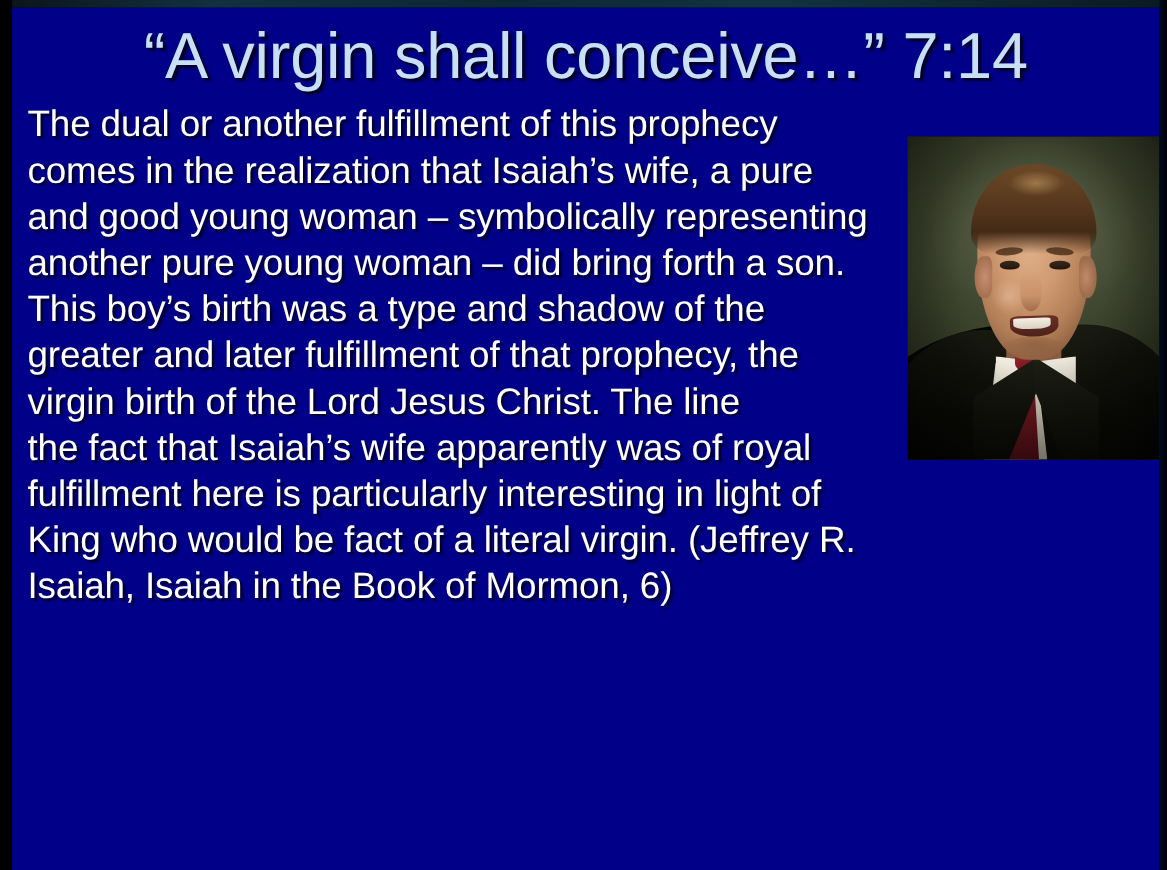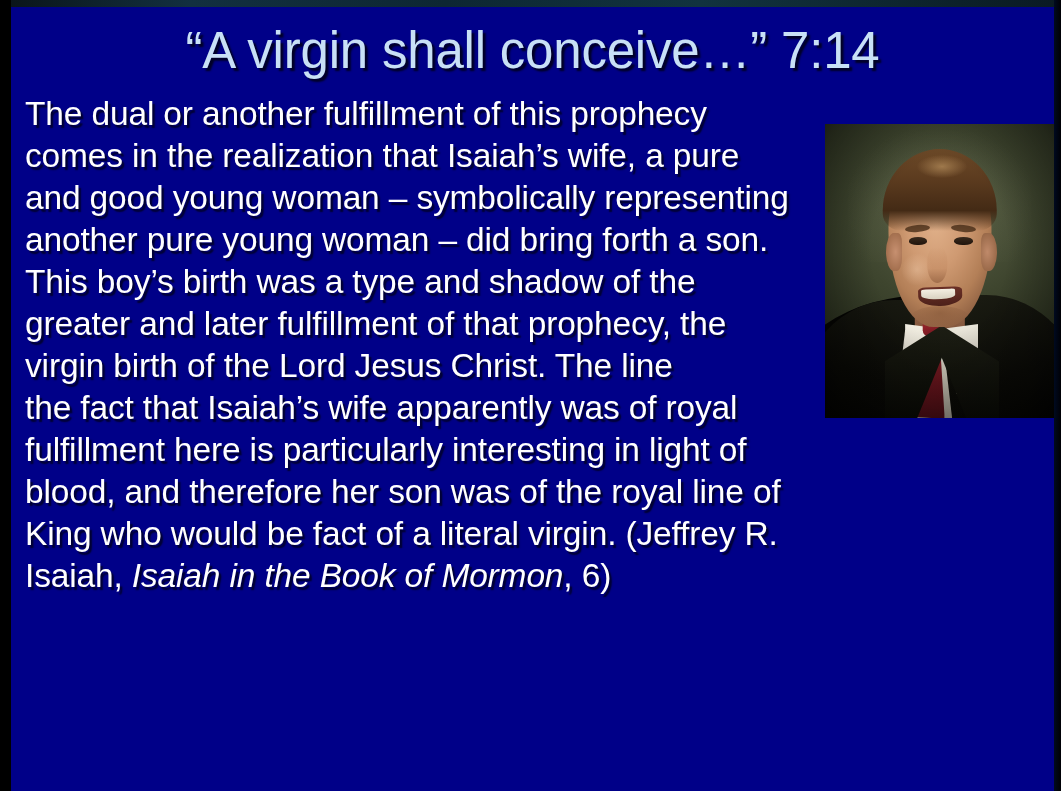--- a/index.html
+++ b/index.html
@@ -45,21 +45,21 @@
     height: 784px;
     background: #000088;
   }
   #slide-title {
     position: absolute;
     left: 0;
     top: 16px;
     width: 1043px;
     text-align: center;
     color: #c8e0f6;
-    font-size: 51px;
+    font-size: 59px;
     font-weight: 400;
     letter-spacing: -0.2px;
     line-height: 56px;
     text-shadow: 3px 3px 2px rgba(0,0,20,0.85);
     white-space: nowrap;
   }
   #body-block {
     position: absolute;
     left: 3px;
     top: 86px;
@@ -71,21 +71,20 @@
     letter-spacing: -0.15px;
     text-shadow: 2.5px 2.5px 1.5px rgba(0,0,25,0.8);
   }
   .body-line {
     display: block;
     white-space: pre;
     padding-left: 11px;
     height: 42px;
   }
   .cite-italic {
-    font-style: italic;
   }
   
   #portrait-frame {
     position: absolute;
     left: 814px;
     top: 117px;
     width: 229px;
     height: 294px;
     overflow: hidden;
     background: #0b1008;
@@ -344,21 +343,20 @@
     <div id="body-block">
       <span class="body-line">The dual or another fulfillment of this prophecy</span>
       <span class="body-line">comes in the realization that Isaiah’s wife, a pure</span>
       <span class="body-line">and good young woman – symbolically representing</span>
       <span class="body-line">another pure young woman – did bring forth a son.</span>
       <span class="body-line">This boy’s birth was a type and shadow of the</span>
       <span class="body-line">greater and later fulfillment of that prophecy, the</span>
       <span class="body-line">virgin birth of the Lord Jesus Christ. The line</span>
       <span class="body-line">the fact that Isaiah’s wife apparently was of royal</span>
       <span class="body-line">fulfillment here is particularly interesting in light of</span>
-      <span class="body-line">blood, and therefore her son was of the royal line of</span>
       <span class="body-line">King who would be fact of a literal virgin. (Jeffrey R.</span>
       <span class="body-line"><span>Isaiah, </span><span class="cite-italic">Isaiah in the Book of Mormon</span><span>, 6)</span></span>
     </div>
 
     <div id="portrait-frame">
       <div id="portrait-photo">
         <div class="pt-backlight"></div>
         <div class="pt-suit"></div>
         <div class="pt-shoulder-l"></div>
         <div class="pt-shoulder-r"></div>

